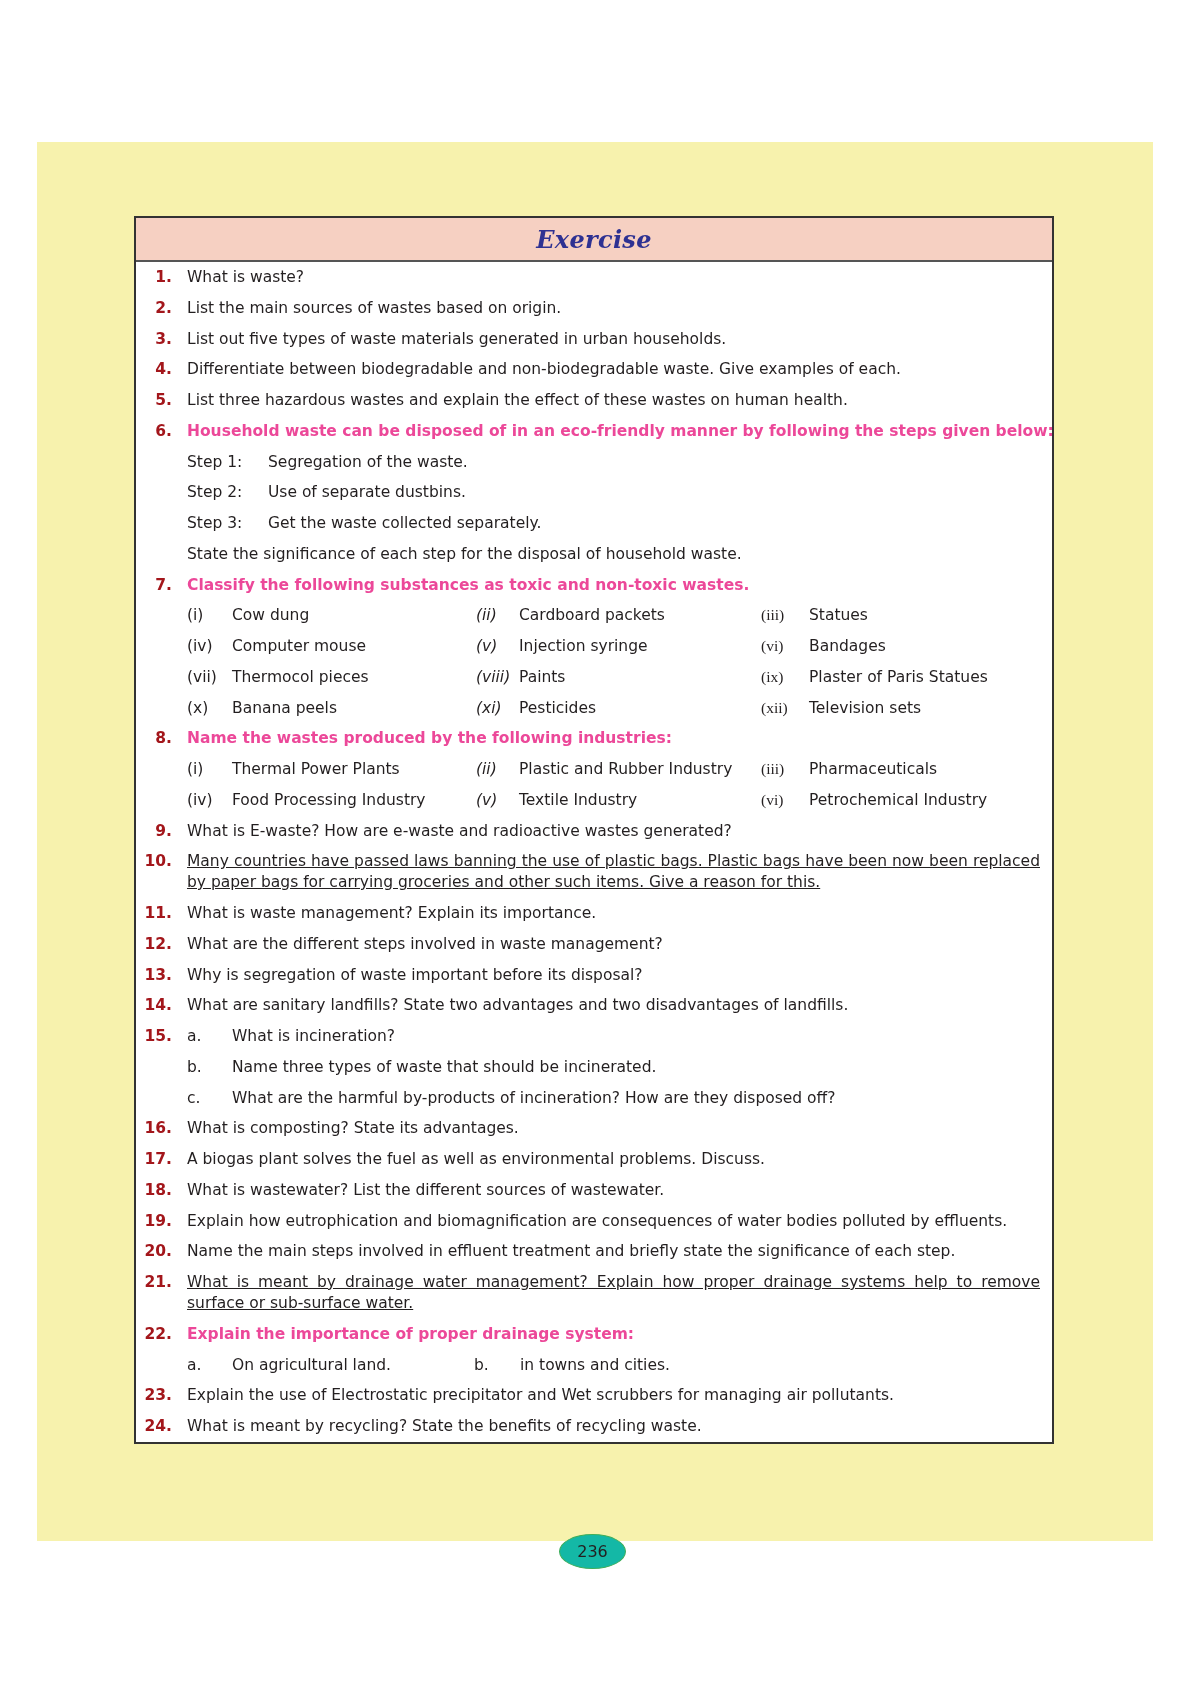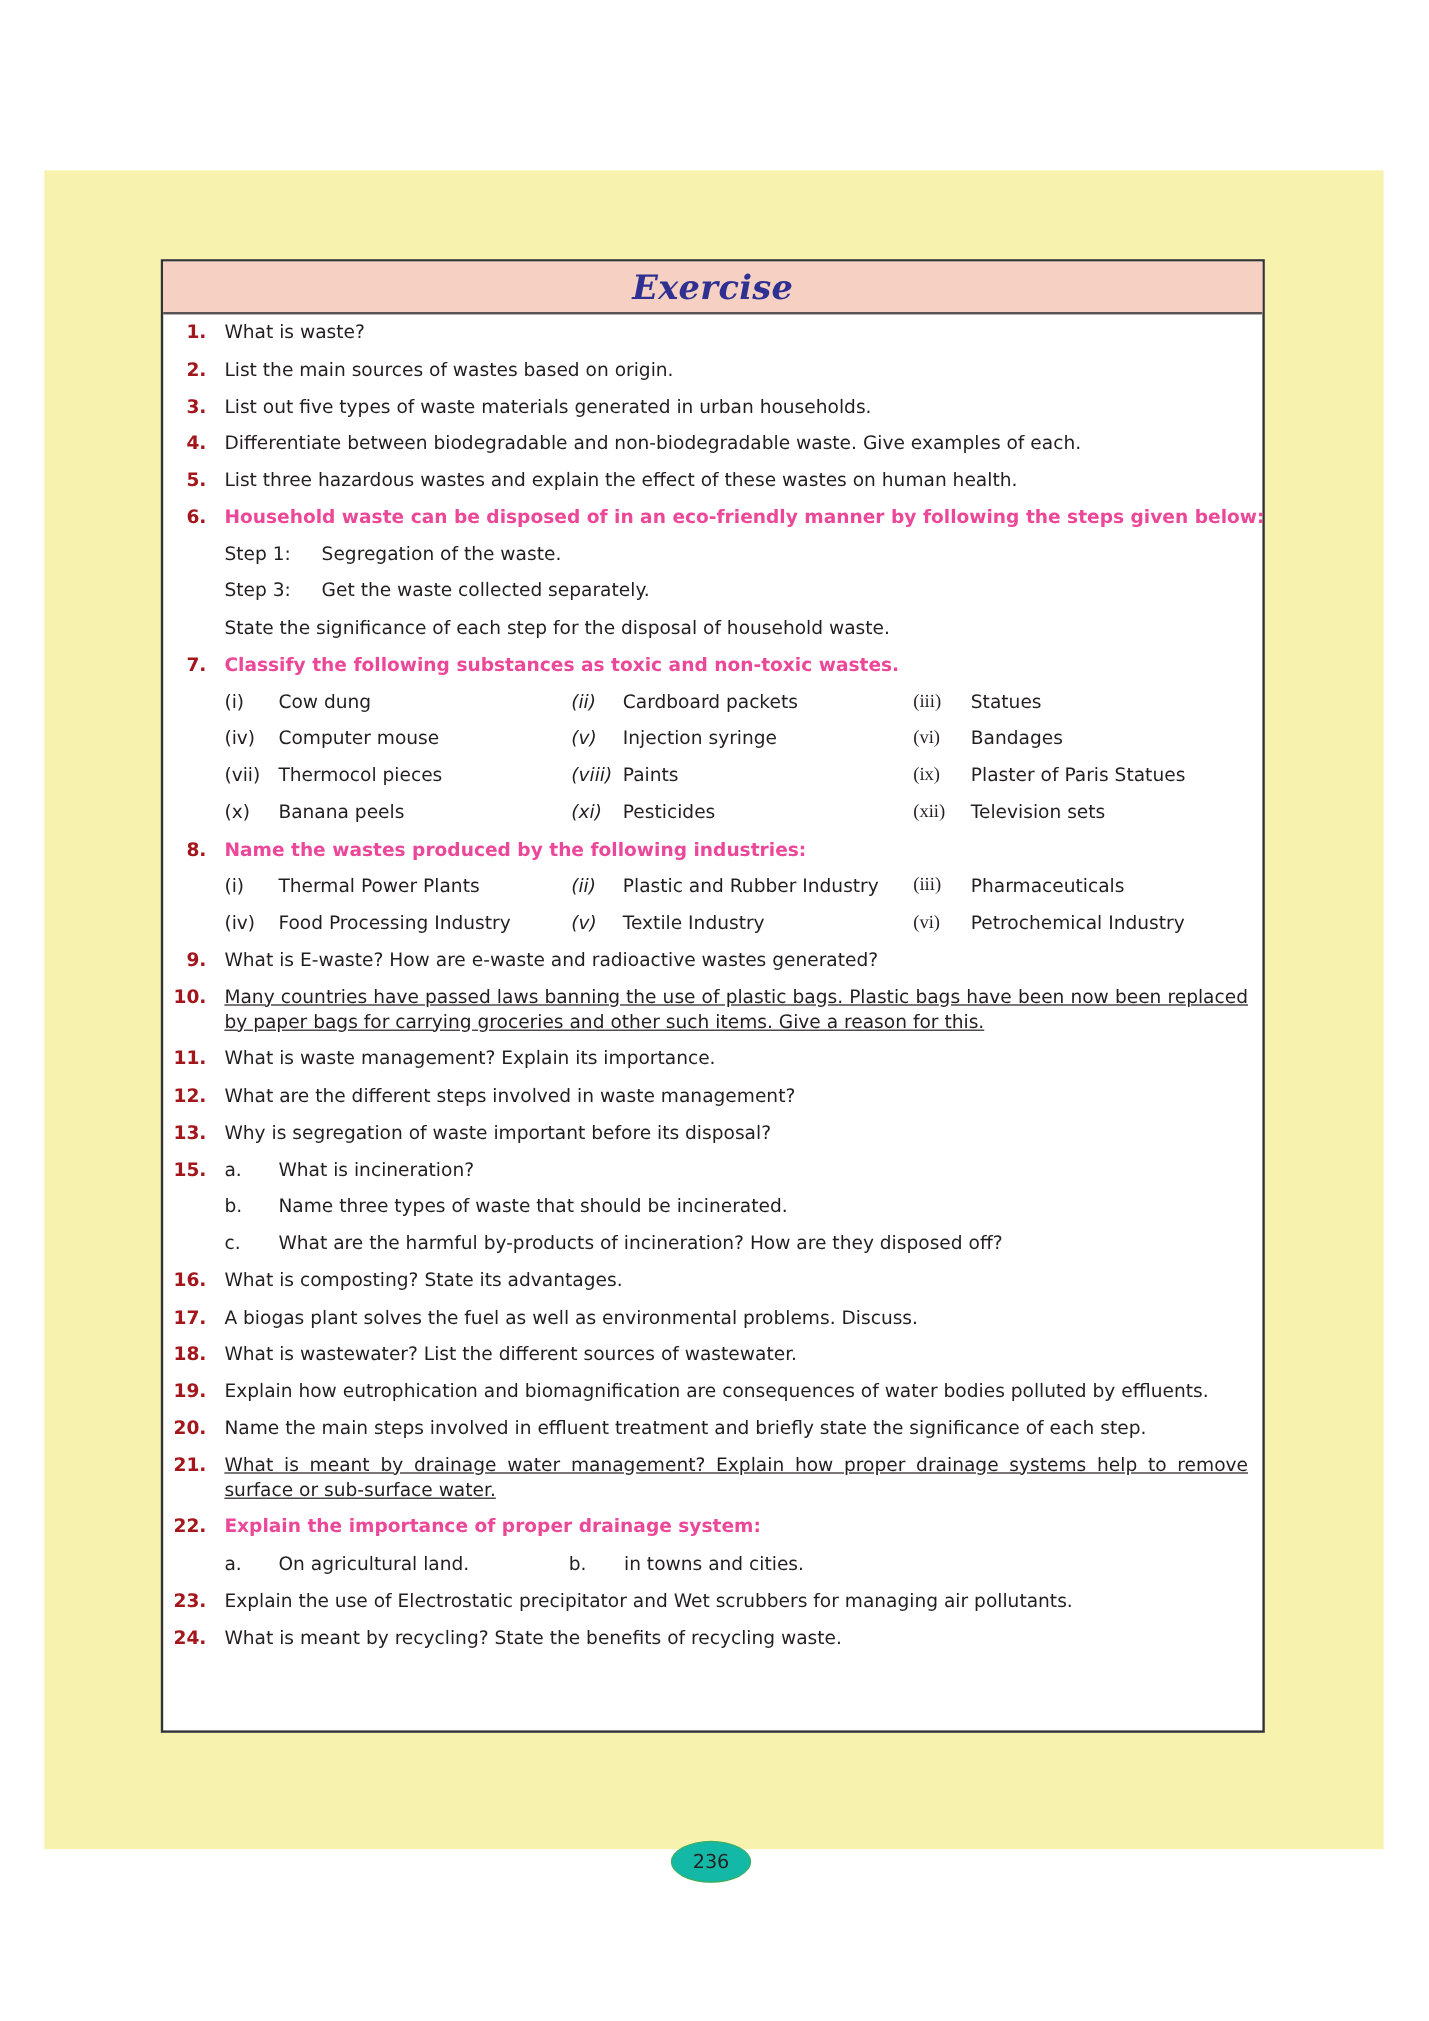--- a/index.html
+++ b/index.html
@@ -4,21 +4,21 @@
   <style>
     html, body { margin: 0; padding: 0; background: #ffffff; }
     body { width: 1191px; height: 1684px; position: relative; overflow: hidden;
            font-family: "DejaVu Sans", sans-serif; color: #231f20; }
     .page-bg { position: absolute; left: 37px; top: 142px; width: 1116px; height: 1399px; background: #f7f2ad; }
     .box { position: absolute; left: 134px; top: 216px; width: 916px; height: 1224px;
            border: 2px solid #333333; background: #ffffff; box-sizing: content-box; }
     .box-header { height: 42px; background: #f6d0c2; border-bottom: 2px solid #555555;
                   display: flex; align-items: center; justify-content: center; }
     .box-title { font-family: "DejaVu Serif", serif; font-style: italic; font-weight: bold;
-                 font-size: 28px; color: #2e3192; letter-spacing: 0.3px; text-align: right; }
+                 font-size: 24px; color: #2e3192; letter-spacing: 0.3px; text-align: right; }
     .list { position: absolute; left: 0; top: 44px; right: 0; }
     .row { position: relative; height: 30.75px; font-size: 15.5px; line-height: 30.75px; white-space: nowrap; }
     .row.two { height: 51.75px; line-height: 21px; white-space: normal; padding-top: 5px; box-sizing: border-box; }
     .num { position: absolute; left: 0; width: 36px; text-align: right; color: #a3161b; font-weight: bold; }
     .txt { position: absolute; left: 51px; right: 12px; }
     .row.two .txt { text-align: justify; text-align-last: left; text-decoration: underline; }
     .red { color: #ec4899; font-weight: bold; }
     .step-lbl { position: absolute; left: 51px; }
     .step-txt { position: absolute; left: 132px; }
     .c1r { position: absolute; left: 51px; }
@@ -71,20 +71,24 @@
 
     <div class="row">
       <span class="num">6.</span>
       <span class="txt red">Household waste can be disposed of in an eco-friendly manner by following the steps given below:</span>
     </div>
     <div class="row">
       <span class="step-lbl">Step 1:</span>
       <span class="step-txt">Segregation of the waste.</span>
     </div>
     <div class="row">
+      <span class="step-lbl">Step 2:</span>
+      <span class="step-txt">Use of separate dustbins.</span>
+    </div>
+    <div class="row">
       <span class="step-lbl">Step 3:</span>
       <span class="step-txt">Get the waste collected separately.</span>
     </div>
     <div class="row">
       <span class="txt">State the significance of each step for the disposal of household waste.</span>
     </div>
 
     <div class="row">
       <span class="num">7.</span>
       <span class="txt red">Classify the following substances as toxic and non-toxic wastes.</span>
@@ -156,20 +160,24 @@
       <span class="txt">What is waste management? Explain its importance.</span>
     </div>
     <div class="row">
       <span class="num">12.</span>
       <span class="txt">What are the different steps involved in waste management?</span>
     </div>
     <div class="row">
       <span class="num">13.</span>
       <span class="txt">Why is segregation of waste important before its disposal?</span>
     </div>
+    <div class="row">
+      <span class="num">14.</span>
+      <span class="txt">What are sanitary landfills? State two advantages and two disadvantages of landfills.</span>
+    </div>
 
     <div class="row">
       <span class="num">15.</span>
       <span class="sub-l">a.</span>
       <span class="sub-t">What is incineration?</span>
     </div>
     <div class="row">
       <span class="sub-l">b.</span>
       <span class="sub-t">Name three types of waste that should be incinerated.</span>
     </div>

